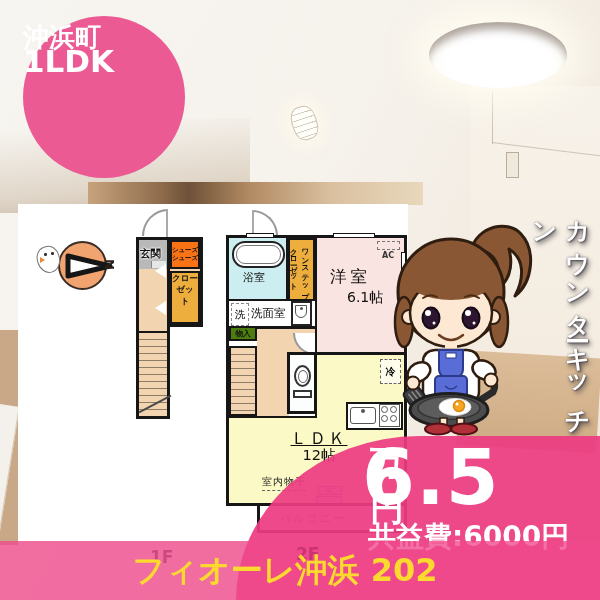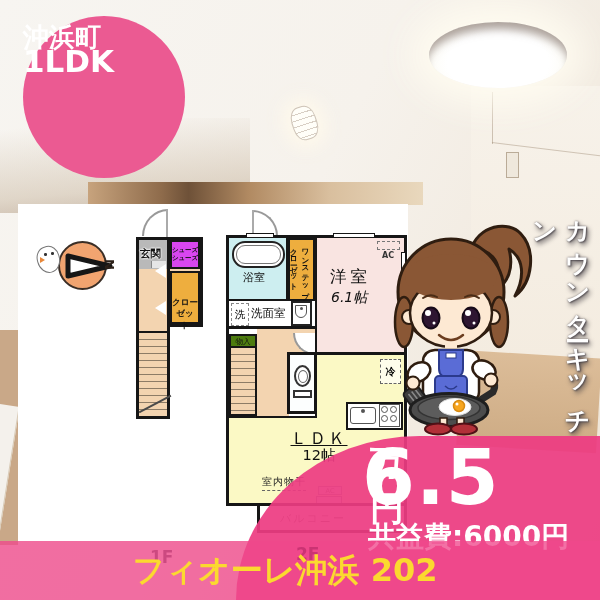--- a/index.html
+++ b/index.html
@@ -41,55 +41,55 @@
   .arc2{left:252px;top:210px;width:26px;height:26px;border-top:2px solid #999;border-right:2px solid #999;
     border-top-right-radius:100% 100%;}
   .leaf2{left:252px;top:210px;width:2px;height:26px;background:#aaa;}
 
   .f1L{left:136px;top:237px;width:34px;height:182px;background:#f3d4b0;}
   .f1R{left:167px;top:237px;width:36px;height:90px;background:#f3d4b0;}
   .genkan{left:139px;top:240px;width:28px;height:29px;background:#b9b9b9;}
   .genstep{left:151px;top:261px;width:15px;height:7px;background:#e6e6e6;border-left:1px solid #888;}
   .genkan-lbl{left:140px;top:247px;font-size:10.5px;font-weight:bold;
     text-shadow:0 0 2px #fff,0 0 2px #fff,0 0 2px #fff;}
-  .shoes{left:170px;top:240px;width:30px;height:29px;background:#d946ef;border:2px solid #161616;
+  .shoes{left:170px;top:240px;width:30px;height:29px;background:#f97316;border:2px solid #161616;
     font-size:6.4px;font-weight:bold;line-height:1.3;text-align:center;padding-top:4px;color:#111;}
   .closet1{left:170px;top:271px;width:30px;height:53px;background:#eeae3e;border:2px solid #161616;
-    font-size:8.5px;font-weight:bold;line-height:1.35;text-align:center;padding-top:24px;color:#111;}
+    font-size:8.5px;font-weight:bold;line-height:1.35;text-align:center;padding-top:0;color:#111;}
   .tri{width:0;height:0;border-top:7px solid transparent;border-bottom:7px solid transparent;
     border-right:11px solid #fff;}
   .tri1{left:155px;top:264px;} .tri2{left:155px;top:301px;}
   .stairs{background:repeating-linear-gradient(180deg,#f3d4b0 0 6px,#8d7c66 6px 7px);}
   .st1{left:139px;top:331px;width:28px;height:85px;border-top:2px solid #161616;}
   .stdiag{left:137px;top:403px;width:36px;height:2px;background:#4a4a4a;transform:rotate(-28deg);}
 
   .f2{left:226px;top:235px;width:181px;height:271px;background:#fff;}
   .bath{left:229px;top:238px;width:59px;height:63px;background:#cdeef0;
     border-right:2px solid #161616;border-bottom:2px solid #161616;}
   .tub{left:232px;top:241px;width:53px;height:27px;background:#fff;border:2px solid #222;border-radius:13px;}
   .tubin{left:236px;top:245px;width:45px;height:19px;border:1px solid #777;border-radius:9px;}
   .bath-lbl{left:243px;top:270px;font-size:11px;}
   .osc{left:288px;top:238px;width:27px;height:63px;background:#eeae3e;border:2px solid #161616;
     writing-mode:vertical-rl;font-size:7.6px;font-weight:bold;color:#111;
     line-height:1.55;padding:3px 2px;text-align:left;}
   .yoshitsu{left:315px;top:238px;width:89px;height:117px;background:#f9e4e1;
     border-left:2px solid #161616;border-bottom:3px solid #161616;}
   .yo-lbl{left:330px;top:266px;font-size:16.5px;letter-spacing:4px;}
-  .yo-size{left:331px;top:289px;font-size:14px;font-style:italic;}
+  .yo-size{left:347px;top:289px;font-size:14px;}
   .acbox{left:377px;top:241px;width:23px;height:9px;border:1.5px dashed #777;}
   .ac-lbl{left:382px;top:251px;font-size:8px;font-weight:bold;color:#333;}
   .washer{left:231px;top:303px;width:18px;height:23px;border:1.5px dashed #888;background:#fff;
     font-size:10.5px;text-align:center;padding-top:4px;}
   .senmen-lbl{left:251px;top:306px;font-size:11.5px;}
   .wallA{left:229px;top:326px;width:88px;height:3px;background:#161616;}
   .sinku{left:291px;top:301px;width:21px;height:25px;background:#fff;border:2px solid #222;}
   .sinkb{left:295px;top:305px;width:12px;height:13px;border:1.5px solid #555;border-radius:0 0 9px 9px;}
   .sinkd{left:300px;top:307px;width:3px;height:3px;background:#555;border-radius:50%;}
-  .mono{left:229px;top:334px;width:28px;height:15px;background:#4d7c0f;border:2px solid #161616;
-    font-size:7.6px;font-weight:normal;text-align:center;padding-top:1px;color:#111;}
+  .mono{left:229px;top:326px;width:28px;height:15px;background:#4d7c0f;border:2px solid #161616;
+    font-size:7.6px;font-weight:bold;text-align:center;padding-top:1px;color:#111;}
   .st2{left:229px;top:346px;width:28px;height:70px;border:2px solid #161616;}
   .hallA{left:257px;top:329px;width:32px;height:87px;background:#f3d4b0;}
   .hallB{left:286px;top:329px;width:29px;height:23px;background:#f3d4b0;}
   .arc3{left:293px;top:333px;width:22px;height:22px;border-left:2px solid #999;border-bottom:2px solid #999;
     border-bottom-left-radius:100% 100%;background:#fff;}
   .toilet{left:287px;top:352px;width:30px;height:62px;background:#fcfefe;border:3px solid #161616;}
   .bowl{left:294px;top:365px;width:17px;height:22px;background:#fff;border:2px solid #333;border-radius:50%;}
   .bowlin{left:298px;top:370px;width:10px;height:13px;border:1.5px solid #666;border-radius:50%;}
   .tank{left:293px;top:390px;width:19px;height:8px;background:#fff;border:2px solid #333;}
   .ldkR{left:315px;top:355px;width:89px;height:148px;background:#fbf9c5;border-left:2px solid #161616;}

